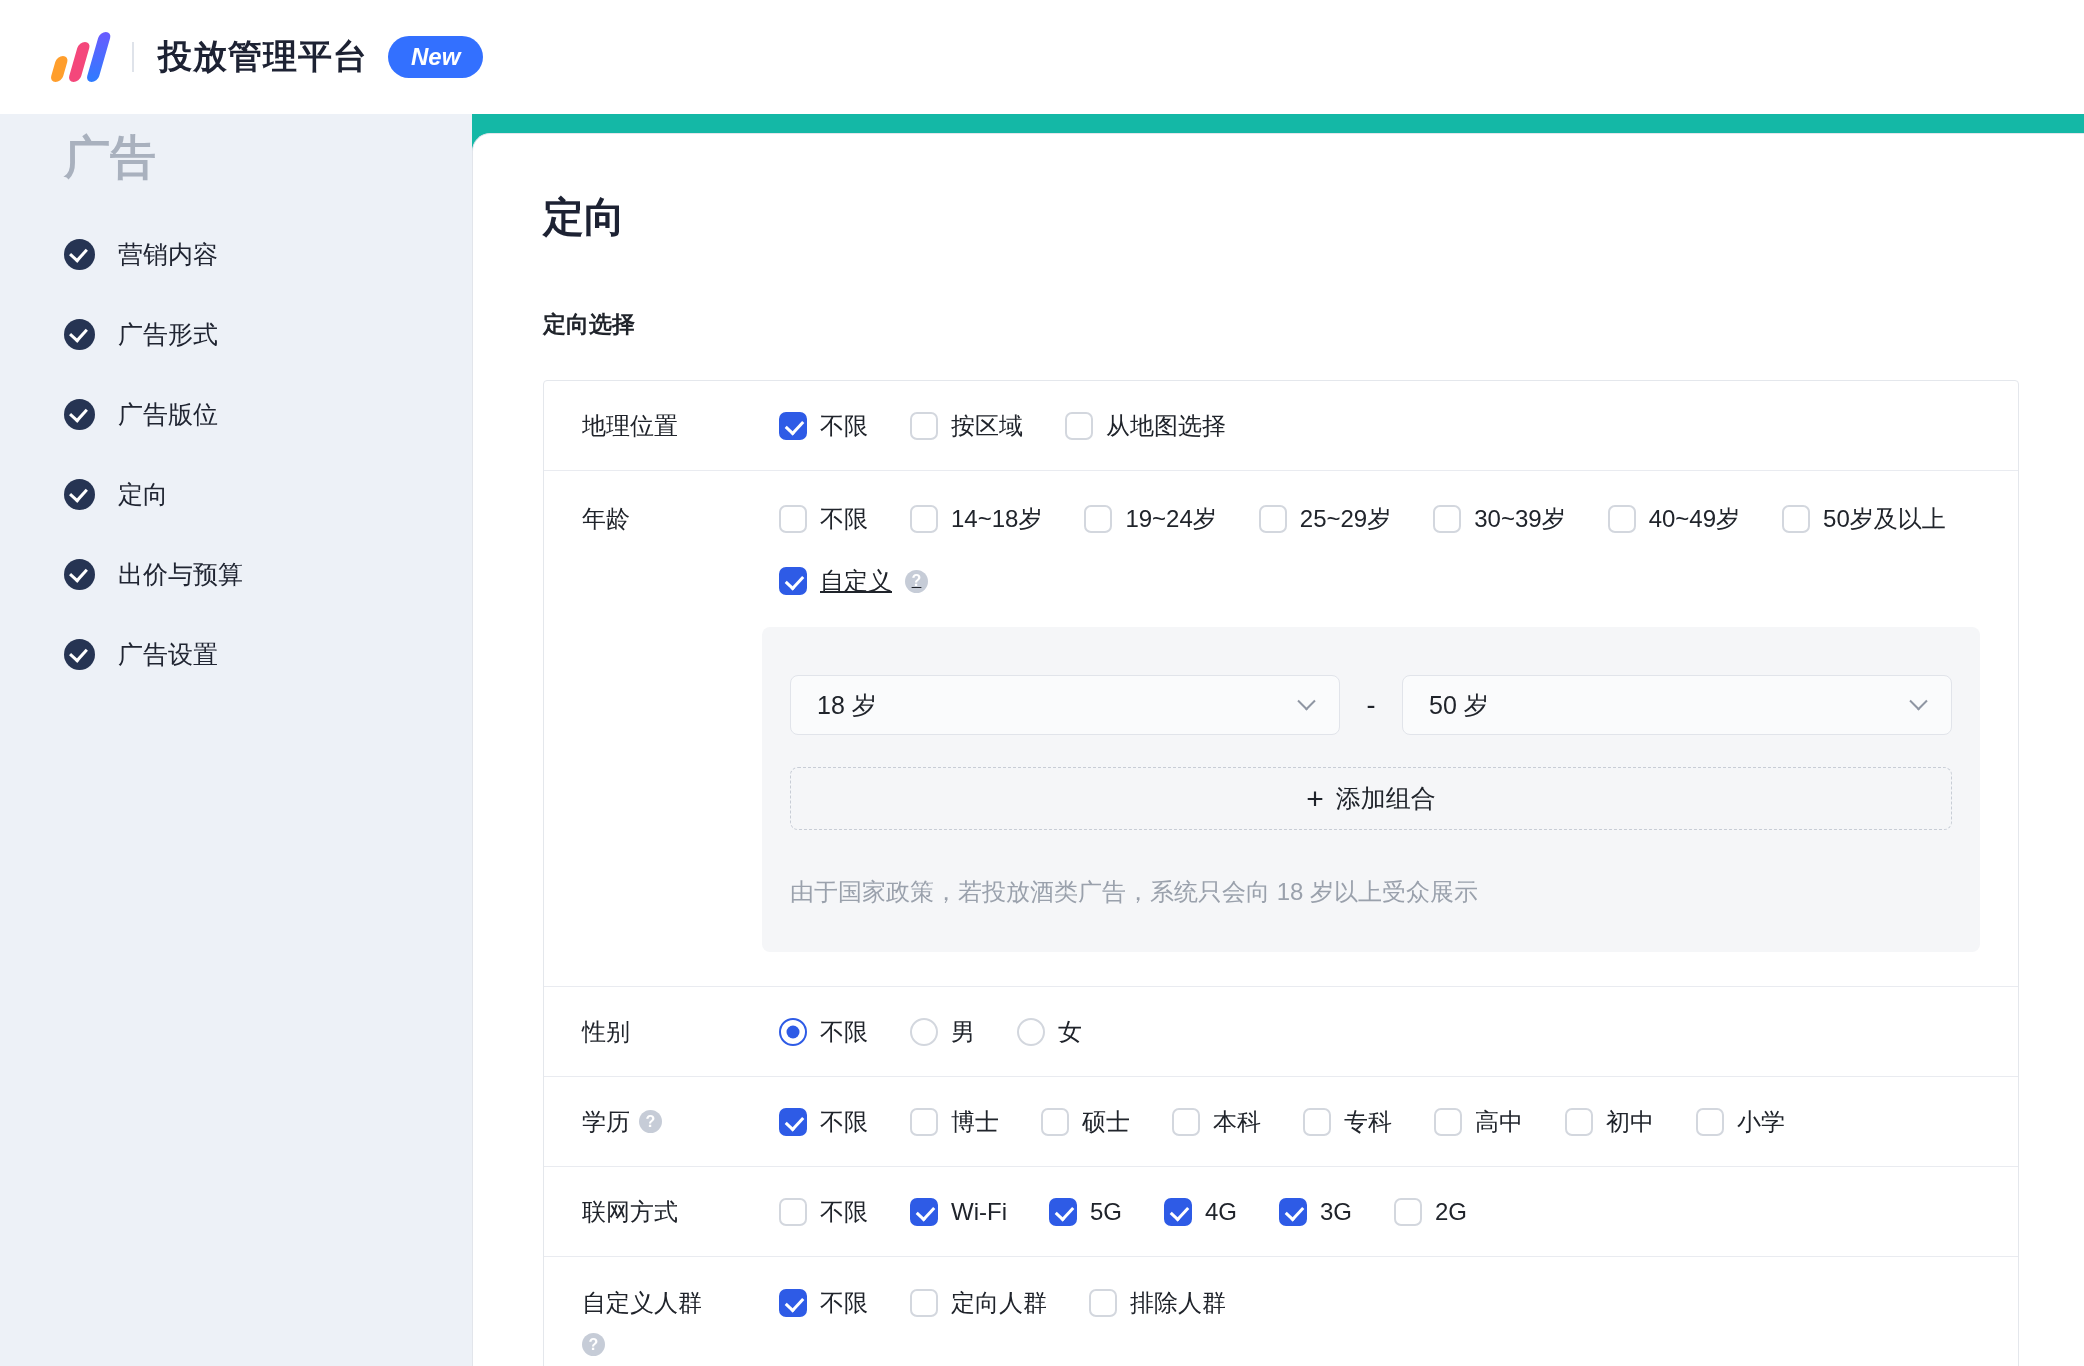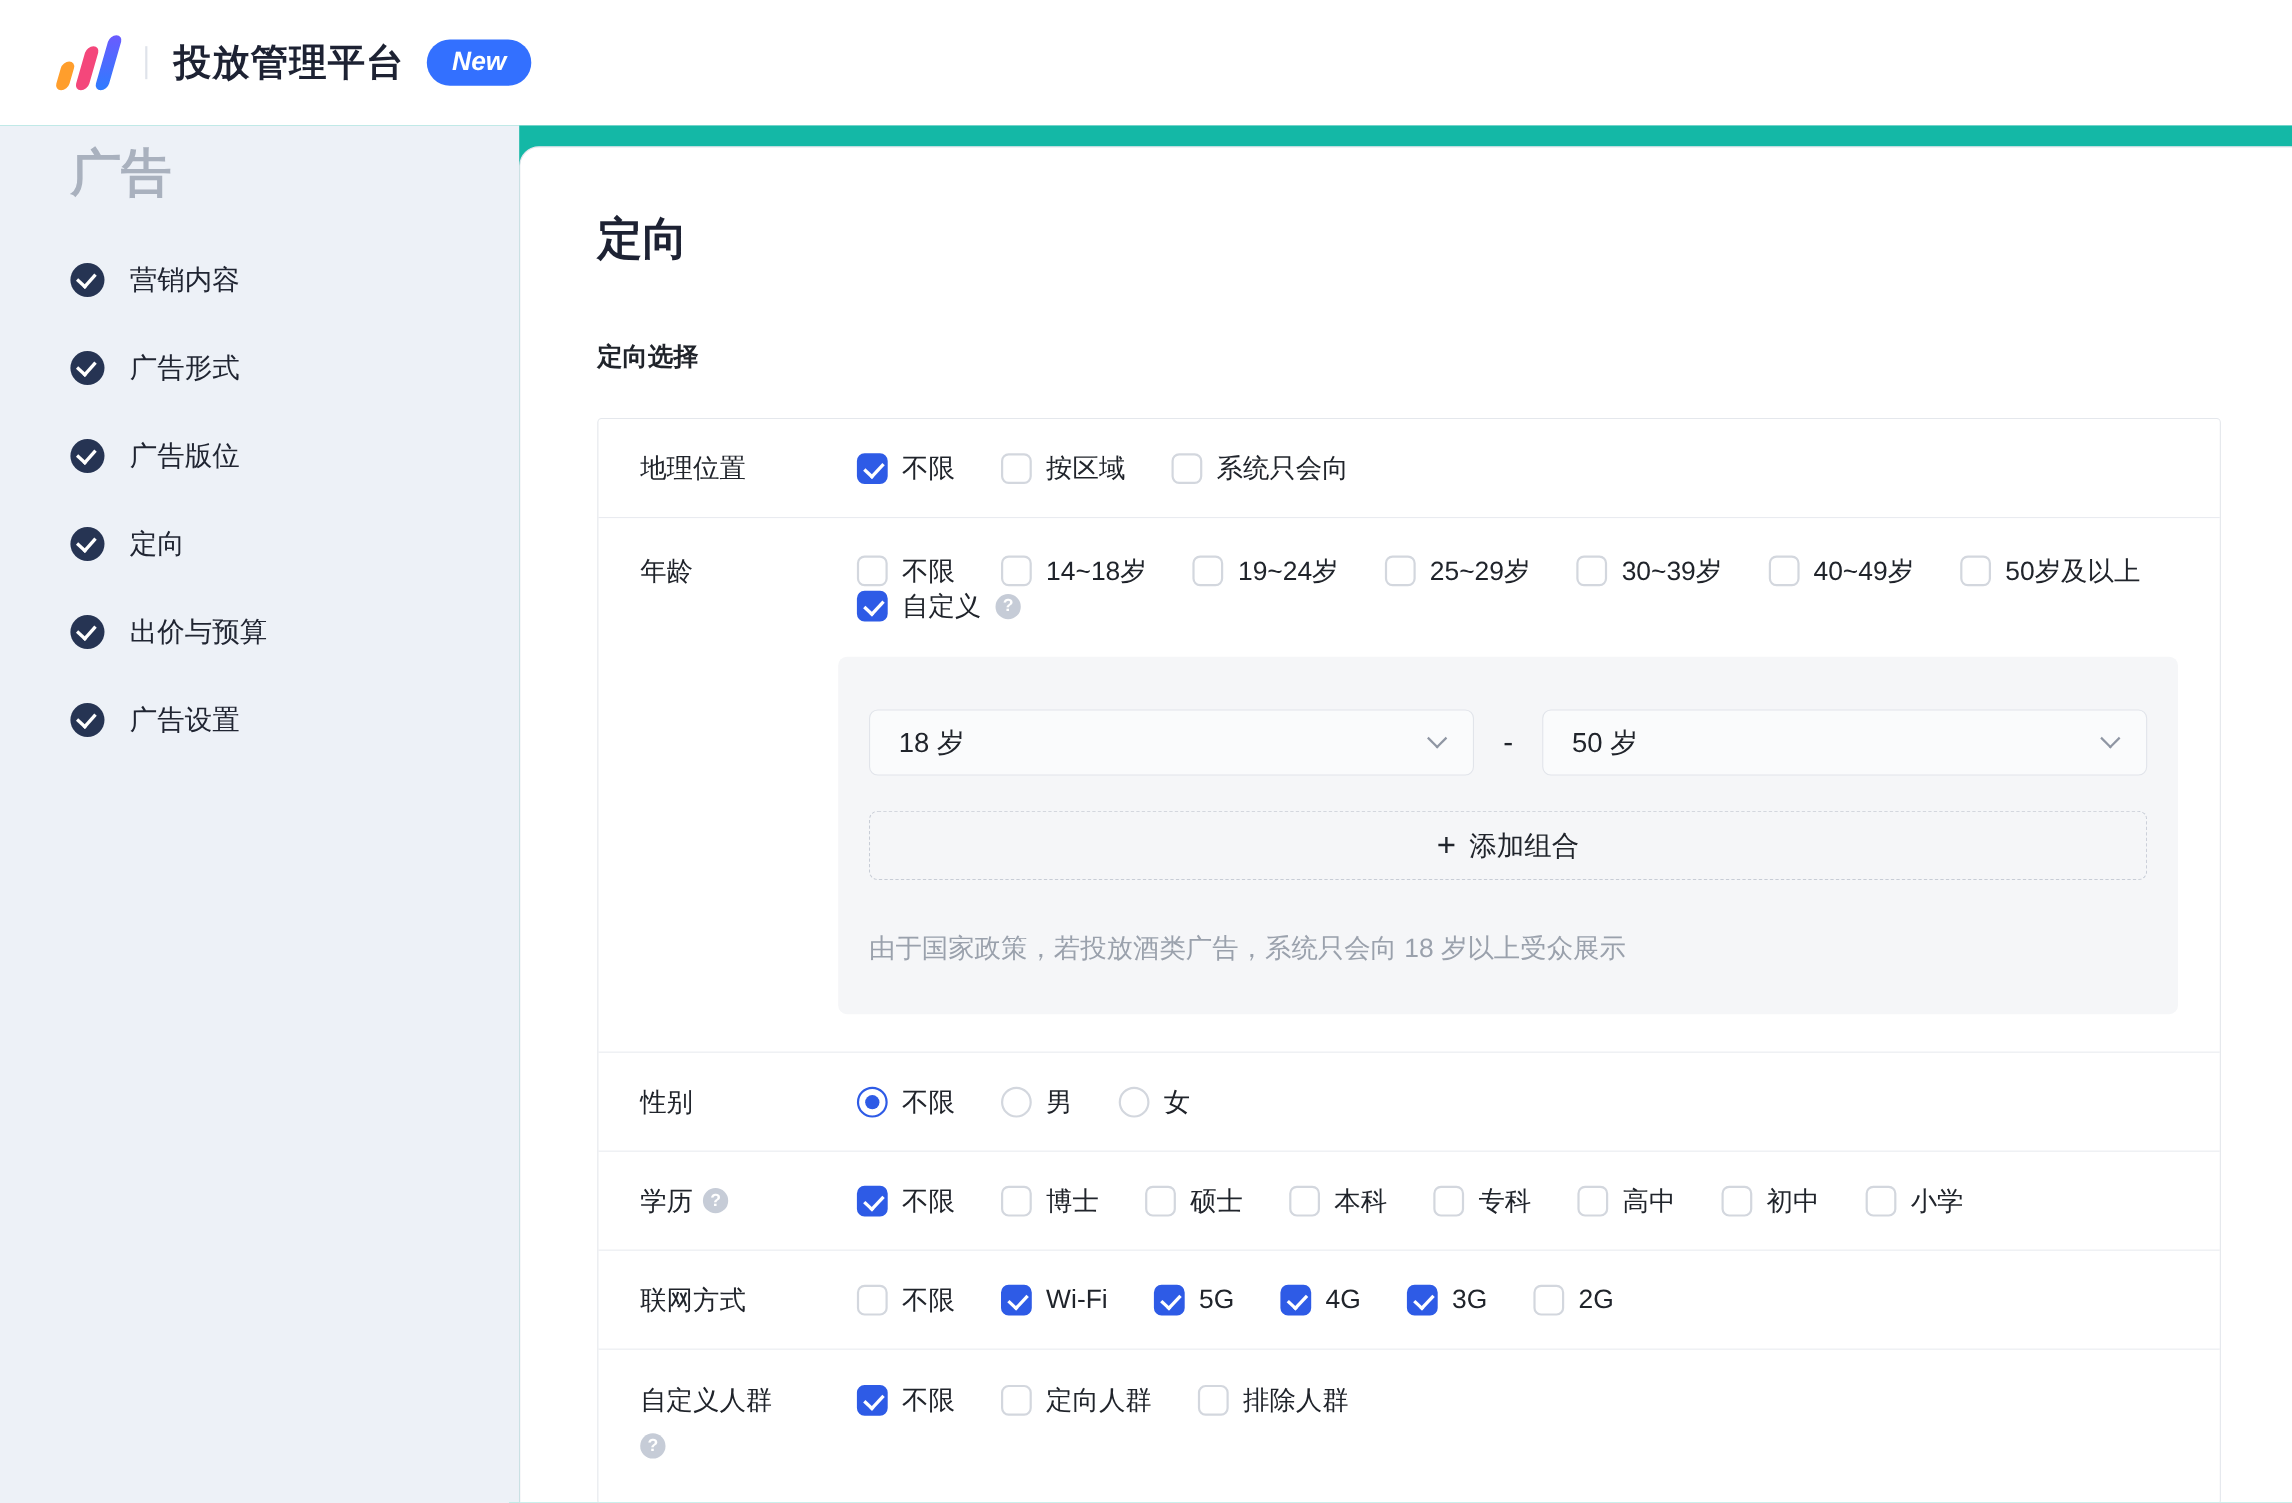--- a/index.html
+++ b/index.html
@@ -52,21 +52,21 @@
   .checkbox.checked{background:var(--accent);border-color:var(--accent);}
   .checkbox.checked::after{content:"";position:absolute;left:8px;top:3px;width:8px;height:14px;border-right:3px solid #fff;border-bottom:3px solid #fff;transform:rotate(43deg);}
   .radio{width:28px;height:28px;border-radius:50%;border:2px solid #D3D7DE;background:#fff;position:relative;flex:none;}
   .radio.checked{border-color:var(--accent);}
   .radio.checked::after{content:"";position:absolute;left:50%;top:50%;width:13px;height:13px;transform:translate(-50%,-50%);border-radius:50%;background:var(--accent);}
   .help{width:23px;height:23px;border-radius:50%;background:#C6CCD7;color:#fff;font-size:16px;font-weight:700;display:inline-flex;align-items:center;justify-content:center;flex:none;cursor:pointer;}
 
   
   .age-content{padding:32px 0 34px;}
   .opt-line{display:flex;align-items:center;column-gap:42px;}
-  .opt-line + .opt-line{}
+  .opt-line + .opt-line{margin-top:30px;text-decoration:underline;}
   .age-panel{margin-top:30px;margin-left:-17px;width:1218px;background:#F5F6F8;border-radius:8px;padding:48px 28px 44px;}
   .selects-row{display:flex;align-items:center;}
   .select{flex:1;height:60px;background:#FAFBFC;border:1px solid #E1E4EA;border-radius:8px;display:flex;align-items:center;padding:0 26px;font-size:25px;color:#20242B;cursor:pointer;}
   .chevron{margin-left:auto;width:13px;height:13px;border-right:2.5px solid #8F96A3;border-bottom:2.5px solid #8F96A3;transform:rotate(45deg) translate(-3px,-3px);flex:none;}
   .range-dash{width:62px;text-align:center;font-size:27px;color:#20242B;flex:none;}
   .add-btn{margin-top:32px;width:100%;height:63px;border:1px dashed #C8CDD6;border-radius:8px;background:transparent;display:flex;align-items:center;justify-content:center;gap:12px;font-size:25px;color:#20242B;cursor:pointer;font-family:inherit;}
   .plus{font-size:30px;line-height:1;color:#20242B;}
   .age-hint{margin-top:46px;font-size:24px;color:#9AA1AC;}
 </style>
 </head>
@@ -138,21 +138,21 @@
             <label class="opt">
               <span class="checkbox checked"></span>
               <span class="opt-label">不限</span>
             </label>
             <label class="opt">
               <span class="checkbox"></span>
               <span class="opt-label">按区域</span>
             </label>
             <label class="opt">
               <span class="checkbox"></span>
-              <span class="opt-label">系统只会向</span>
+              <span class="opt-label">从地图选择</span>
             </label>
           </div>
         </div>
 
         <div class="trow tall">
           <div class="tlabel">
             <span>年龄</span>
           </div>
           <div class="age-content">
             <div class="opt-line">

